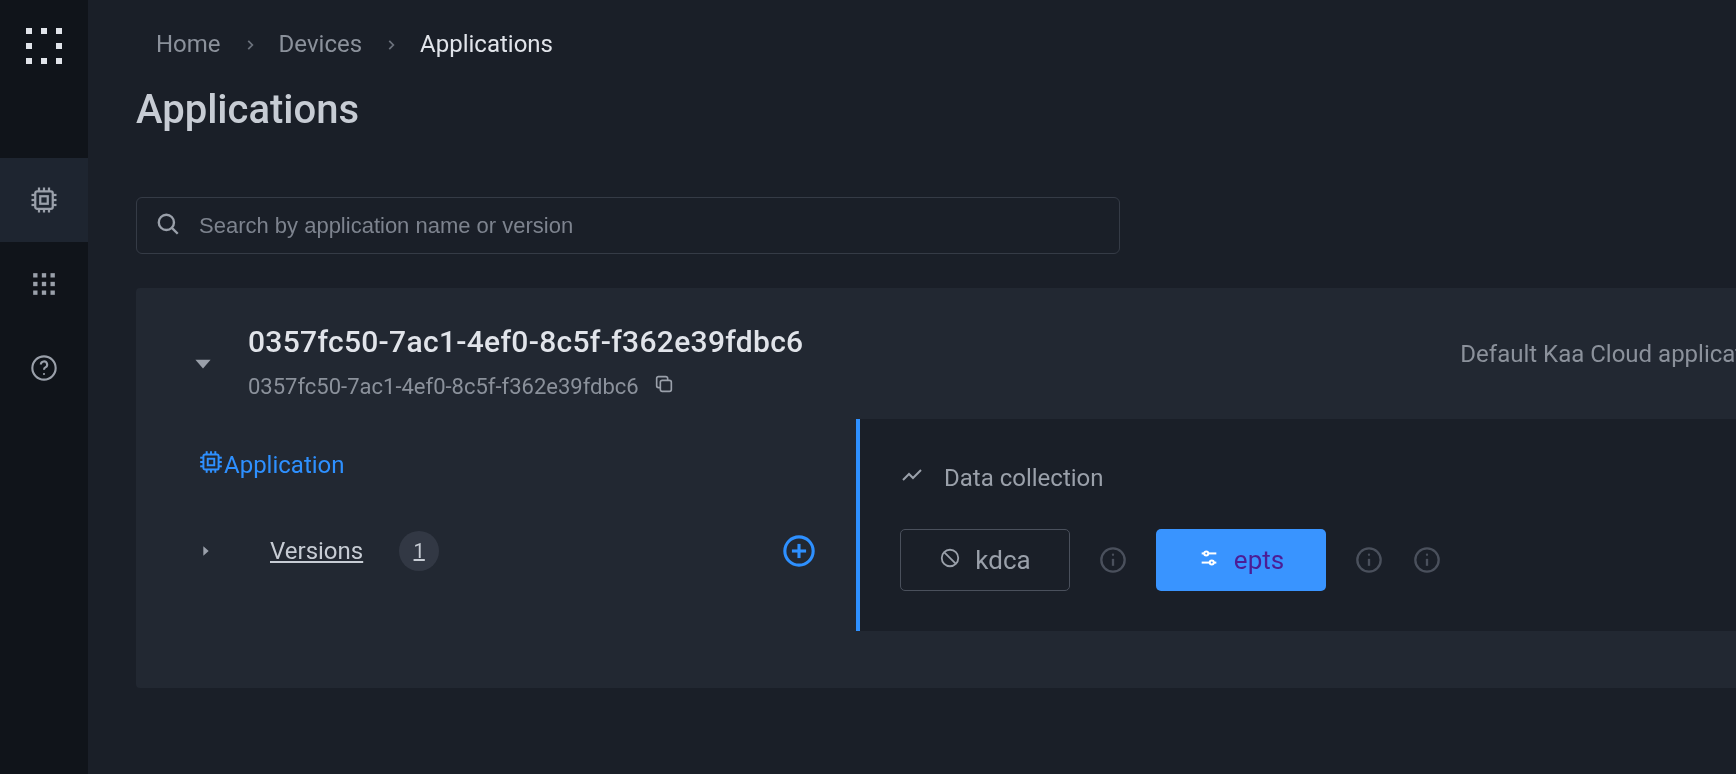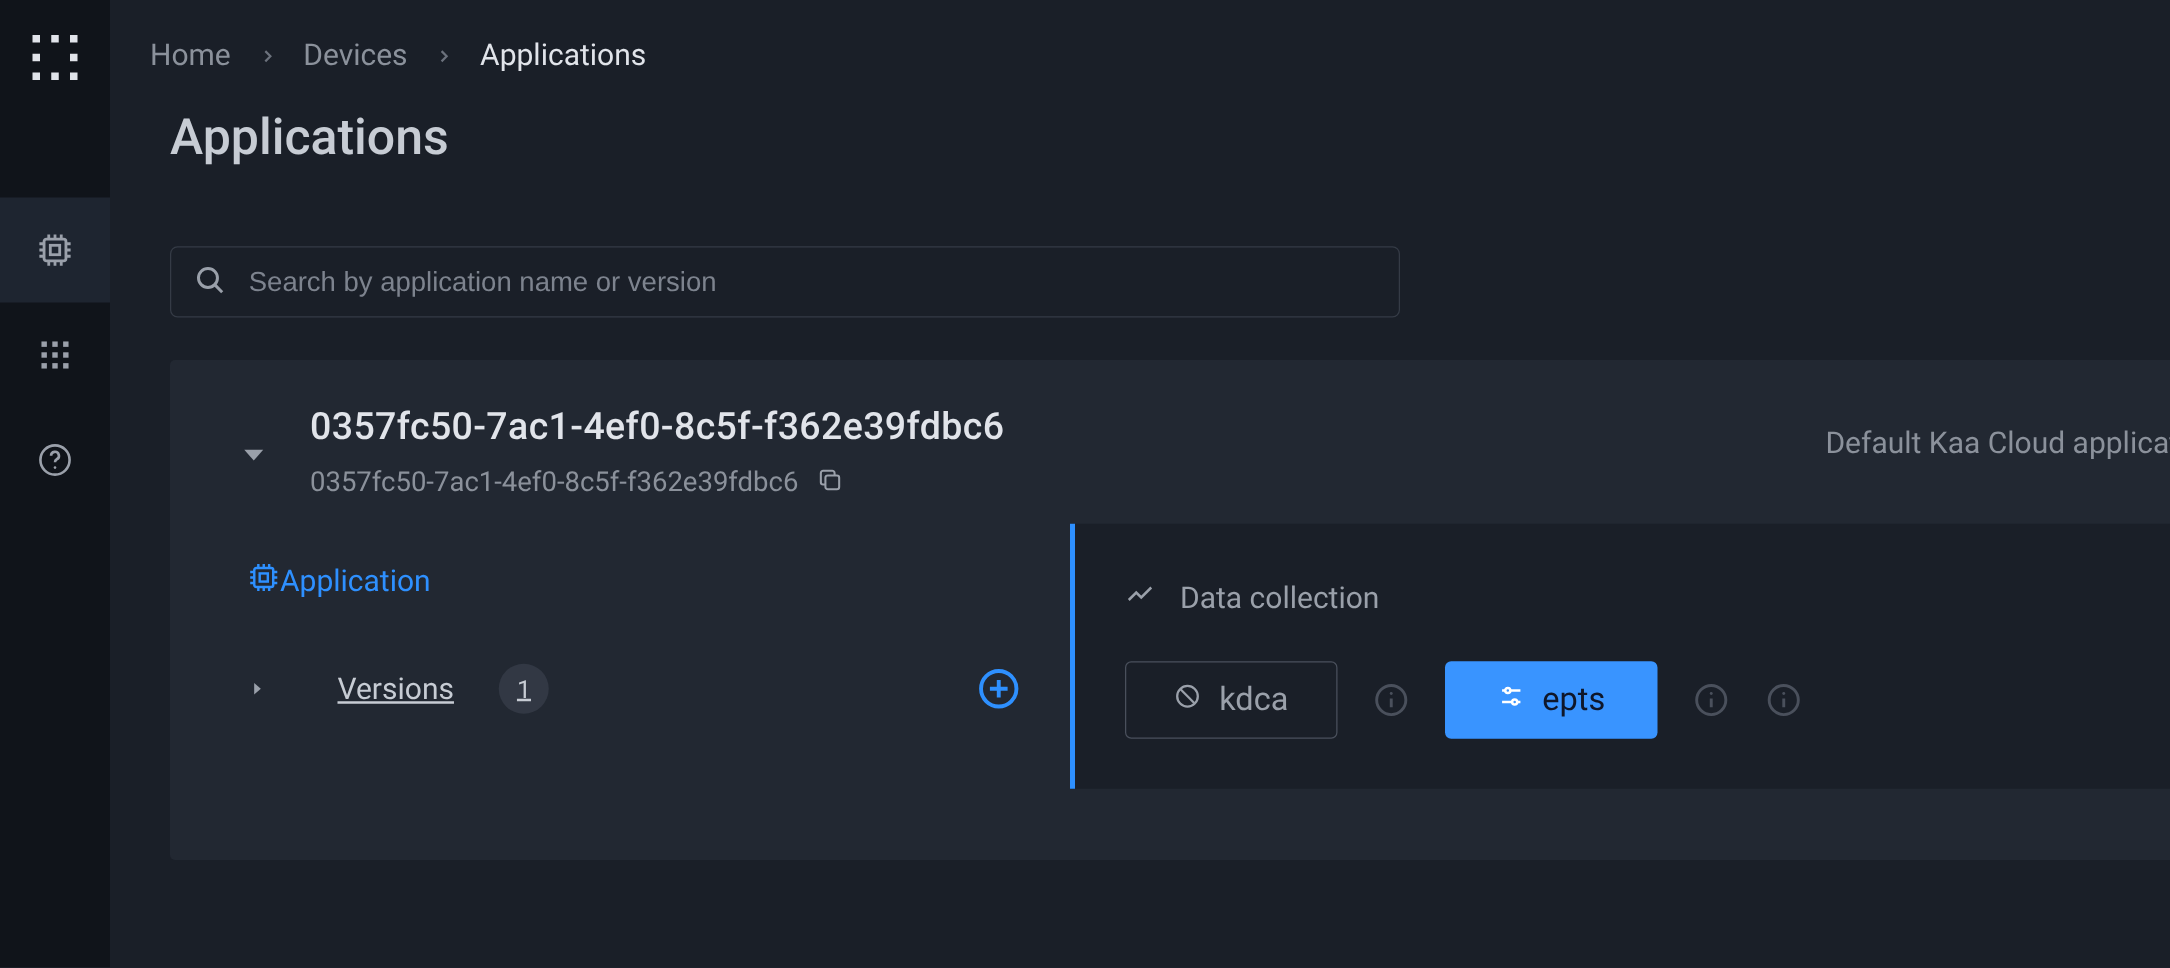--- a/index.html
+++ b/index.html
@@ -48,21 +48,21 @@
     flex: 1;
     background: #1a1f28;
     padding: 30px 0 0 0;
     overflow: hidden;
   }
 
   .breadcrumb {
     display: flex;
     align-items: center;
     gap: 22px;
-    padding: 0 0 0 32px;
+    padding: 0 0 0 68px;
     font-size: 24px;
     color: #8b919b;
   }
   .breadcrumb-link { cursor: pointer; }
   .breadcrumb-current { color: #e1e4ea; }
 
   .page-title {
     font-size: 40px;
     font-weight: 500;
     color: #c7ccd4;
@@ -211,21 +211,21 @@
     font-size: 26px;
     cursor: pointer;
   }
   .chip.outlined {
     border: 1.5px solid #4a505c;
     color: #9aa0aa;
     background: transparent;
   }
   .chip.filled {
     background: #3994ff;
-    color: #0f172a;
+    color: #4c1d95;
   }
   .info-icon {
     color: #4a505c;
     width: 30px;
     height: 30px;
     display: inline-flex;
     align-items: center;
     justify-content: center;
   }
 

